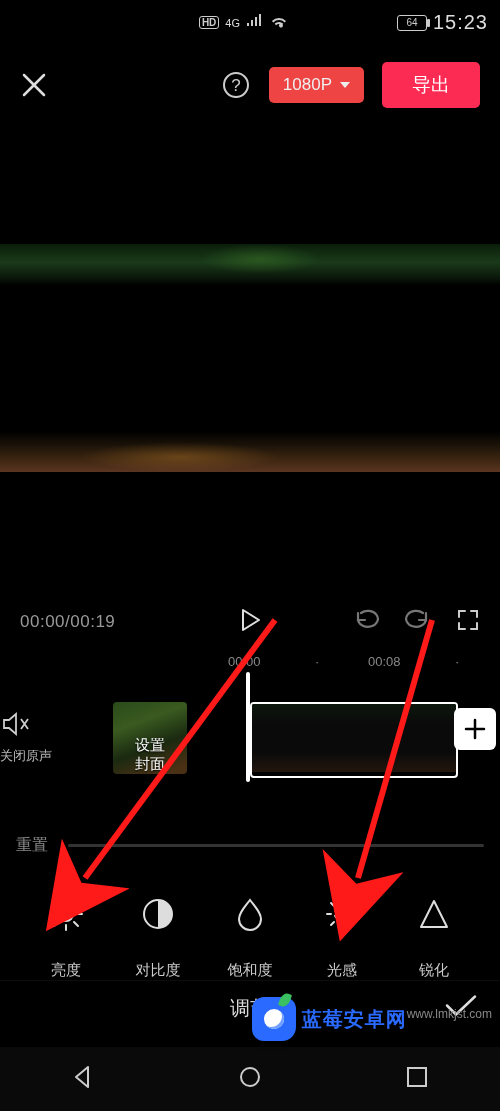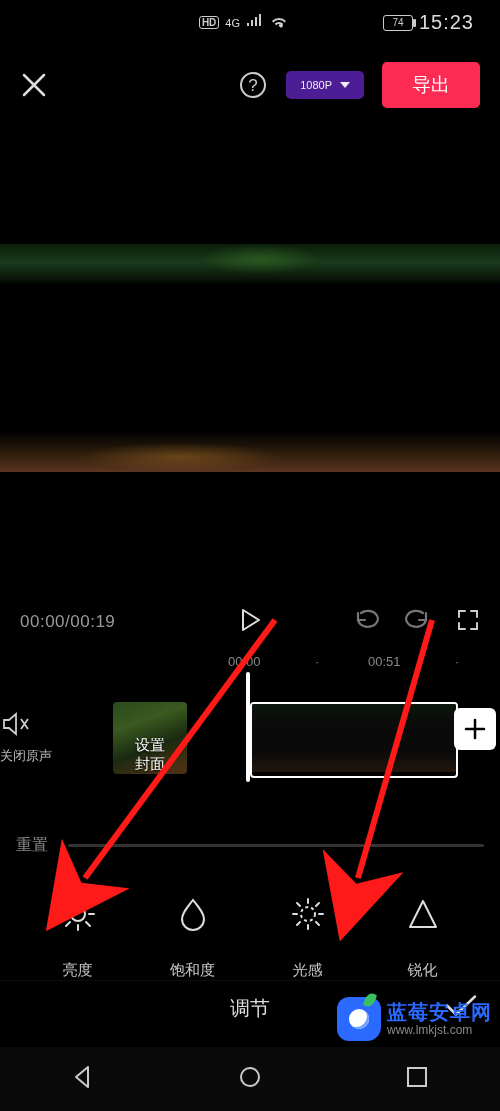--- a/index.html
+++ b/index.html
@@ -10,21 +10,21 @@
     color: #fff;
     overflow: hidden;
     position: relative;
   }
   
   .status-bar {
     height: 45px;
     display: flex;
     align-items: center;
     justify-content: space-between;
-    padding: 0 24px;
+    padding: 0 10px;
     font-size: 18px;
     color: #ddd;
   }
   .status-left { flex: 1; display:flex; justify-content:center; gap:6px; align-items:center; margin-left:80px;}
   .status-right { display:flex; align-items:center; gap:6px; margin-right:2px;}
   .hd-badge {
     border:1.5px solid #ccc; border-radius:3px; font-size:10px; padding:0 2px; color:#ccc; font-weight:bold;
   }
   .clock { font-size:20px; letter-spacing:1px;}
   .battery-box {
@@ -35,21 +35,21 @@
 
   
   .top-bar {
     height: 80px;
     display:flex; align-items:center; justify-content:space-between;
     padding: 0 20px;
   }
   .close-x svg, .help-q svg { display:block; }
   .top-right { display:flex; align-items:center; gap:18px; }
   .res-select {
-    background:#4c1d95; color:#eee; font-size:11px; padding:8px 14px; border-radius:5px;
+    background:#ef4444; color:#eee; font-size:17px; padding:8px 14px; border-radius:5px;
     display:flex; align-items:center; gap:8px;
   }
   .caret-down { width:0; height:0; border-left:5px solid transparent; border-right:5px solid transparent; border-top:6px solid #eee;}
   .export-btn {
     background:#fb2b54; color:#fff; font-size:19px; padding:10px 30px; border-radius:5px;
   }
 
   
   .preview {
     position:absolute; top:244px; left:0; width:500px; height:228px;
@@ -128,21 +128,21 @@
   }
   .wm-icon {
     width:44px; height:44px; background:#2a6aff; border-radius:12px 12px 14px 12px;
     position:relative; display:flex; align-items:center; justify-content:center;
     box-shadow: 0 2px 6px rgba(0,0,0,0.4);
   }
   .wm-icon::before { content:""; width:8px; height:8px; border:5px solid #fff; border-radius:50%; background:#fff; box-shadow: -3px -3px 0 -1px #6fa0ff inset;
      width:20px; height:20px; box-sizing:border-box; border:none; background:#fff; border-radius:50%;
   }
   .wm-leaf { position:absolute; top:-4px; right:6px; width:10px; height:14px; background:#3ac060; border-radius:60% 10% 60% 10%; transform:rotate(20deg);}
-  .wm-text { display:flex; flex-direction:column; font-weight:bold; line-height:1.15;}
+  .wm-text { display:flex; font-weight:bold; line-height:1.15;}
   .wm-name { color:#2a6aff; font-size:20px; letter-spacing:1px;}
   .wm-url { color:#888; font-size:12px; font-weight:normal;}
 
   
   .anno { position:absolute; top:0; left:0; width:500px; height:1111px; pointer-events:none; z-index:20;}
 </style>
 </head>
 <body>
 
 <div class="status-bar">
@@ -155,21 +155,21 @@
         </svg>
     </span>
     <span>
       <svg width="18" height="14" viewBox="0 0 18 14">
           <path d="M9 12a2 2 0 100-1 2 2 0 000 1zm0-4c-1.7 0-3.2.7-4.3 1.8l1.4 1.4A4 4 0 019 10a4 4 0 012.9 1.2l1.4-1.4A6 6 0 009 8zm0-4a10 10 0 00-7.1 3l1.4 1.4A8 8 0 019 6a8 8 0 015.7 2.4L16 7a10 10 0 00-7-3z" fill="#ccc"></path>
         </svg>
     </span>
   </div>
   <div class="status-right">
     <span class="battery-box">
-        <span class="battery-num">74</span>
+        <span class="battery-num">64</span>
       </span>
     <span class="clock">15:23</span>
   </div>
 </div>
 
 <div class="top-bar">
   <span class="close-x">
     <svg width="28" height="28" viewBox="0 0 28 28">
         <path d="M4 4l20 20M24 4L4 24" stroke="#ddd" stroke-width="2.5" stroke-linecap="round"></path>
       </svg>
@@ -216,21 +216,21 @@
           <path d="M3 9V3h6M21 9V3h-6M3 15v6h6M21 15v6h-6" fill="none" stroke="#ccc" stroke-width="2" stroke-linecap="round"></path>
         </svg>
     </span>
   </div>
 </div>
 
 <div class="timeline-area">
   <div class="ruler">
     <span style="left:228px">00:00</span>
     <span style="left:315px">·</span>
-    <span style="left:368px">00:51</span>
+    <span style="left:368px">00:08</span>
     <span style="left:455px">·</span>
   </div>
   <div class="playhead"></div>
   <div class="track-row">
     <div class="mute-orig">
       <div class="spk">
         <svg width="30" height="26" viewBox="0 0 30 26">
             <path d="M4 9v8h5l7 6V3l-7 6z" fill="none" stroke="#ccc" stroke-width="1.8"></path>
             <path d="M21 8l7 10M28 8l-7 10" stroke="#ccc" stroke-width="1.8"></path>
           </svg>
@@ -265,20 +265,29 @@
     <div class="tool">
       <span>
         <svg width="38" height="38" viewBox="0 0 38 38">
             <circle cx="19" cy="19" r="7" stroke="#ddd" stroke-width="2" fill="none"></circle>
             <g stroke="#ddd" stroke-width="2" stroke-linecap="round">
               <path d="M19 3v5M19 30v5M3 19h5M30 19h5M7 7l4 4M27 27l4 4M31 7l-4 4M11 27l-4 4"></path>
             </g>
           </svg>
       </span>
       <span class="tool-lbl">亮度</span>
+    </div>
+    <div class="tool">
+      <span>
+        <svg width="38" height="38" viewBox="0 0 38 38">
+            <circle cx="19" cy="19" r="14" stroke="#ddd" stroke-width="2" fill="none"></circle>
+            <path d="M19 5a14 14 0 010 28z" fill="#ddd"></path>
+          </svg>
+      </span>
+      <span class="tool-lbl">对比度</span>
     </div>
     <div class="tool">
       <span>
         <svg width="38" height="38" viewBox="0 0 38 38">
             <path d="M19 5c6 8 11 13 11 19a11 11 0 11-22 0c0-6 5-11 11-19z" stroke="#ddd" stroke-width="2" fill="none"></path>
           </svg>
       </span>
       <span class="tool-lbl">饱和度</span>
     </div>
     <div class="tool">

